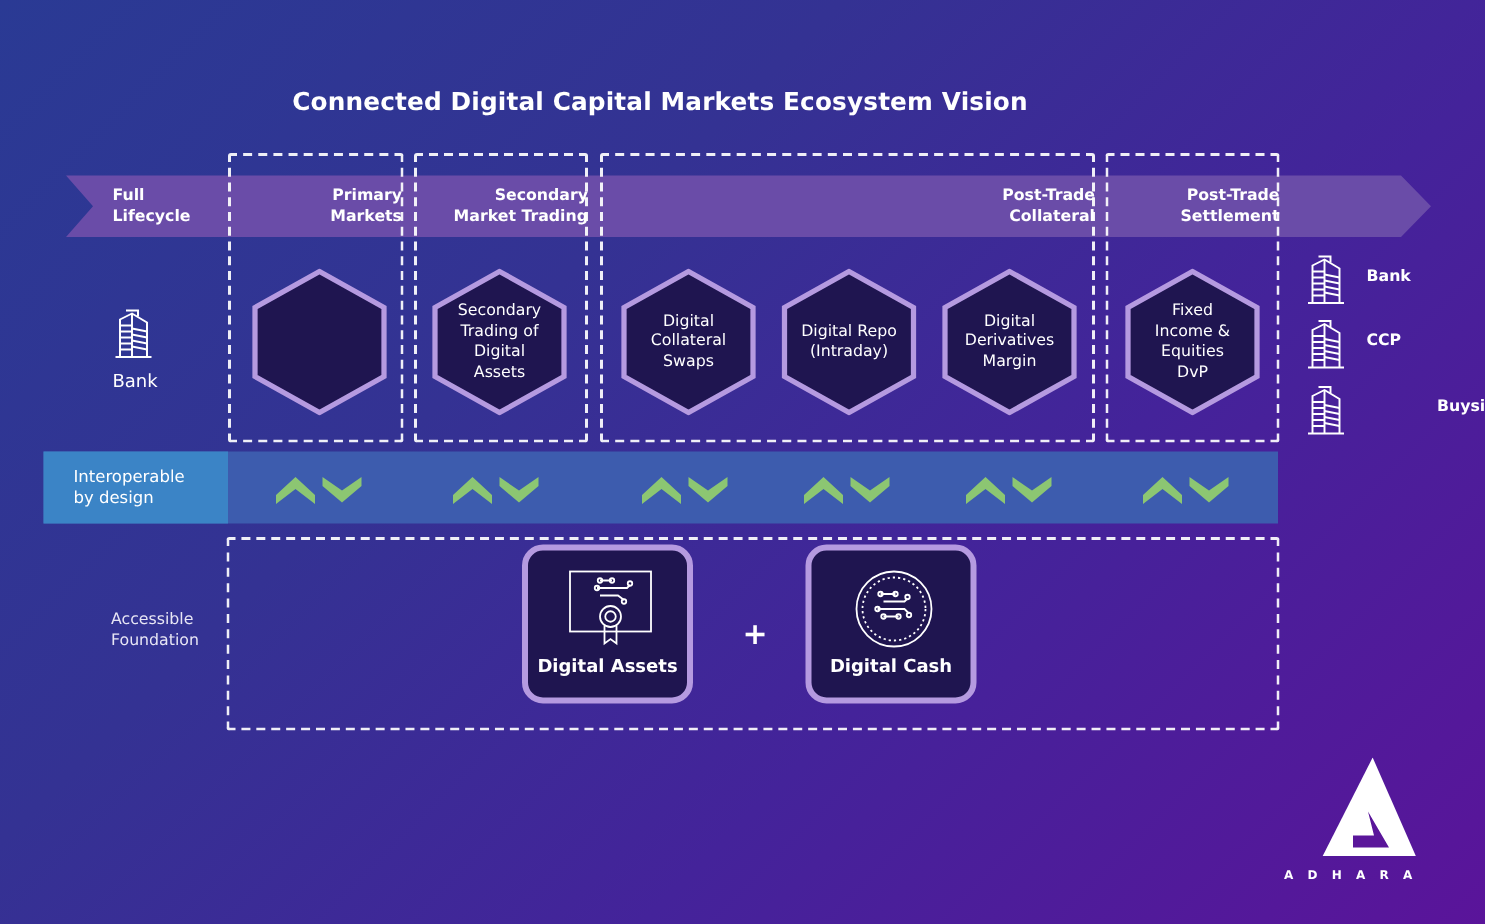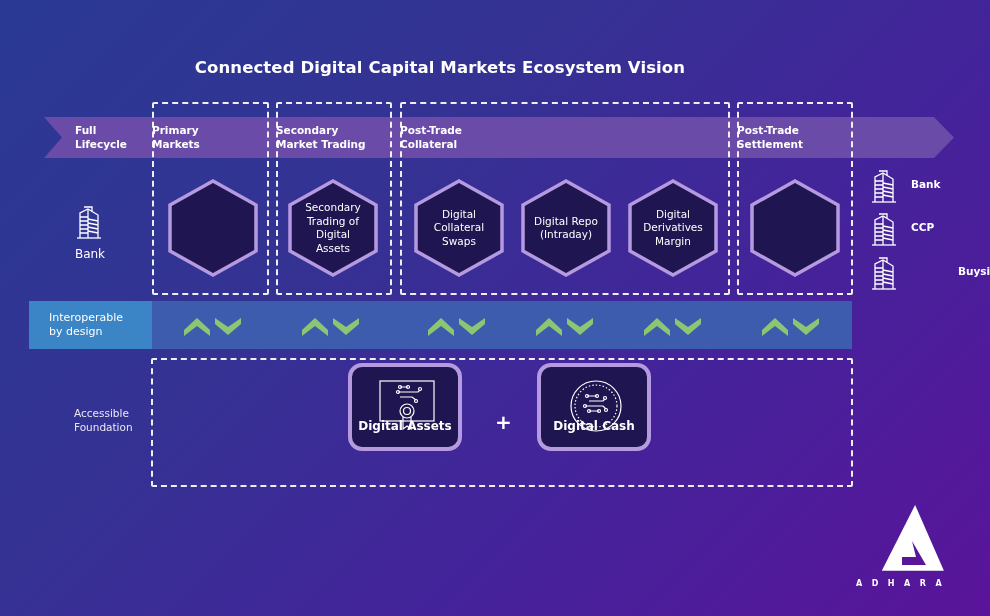--- a/index.html
+++ b/index.html
@@ -5,31 +5,31 @@
   html, body { margin:0; padding:0; }
   body {
     width:990px; height:616px; overflow:hidden; position:relative;
     background: linear-gradient(135deg, #2a3a94 0%, #343293 35%, #44239a 65%, #5a149a 100%);
     font-family: "DejaVu Sans", sans-serif; color:#fff;
   }
   .abs { position:absolute; }
   .title { left:0; width:880px; top:58px; text-align:center; font-weight:bold; font-size:16.5px; letter-spacing:0.1px; }
   .banner { left:0; top:0; }
   .banner svg { display:block; }
-  .blabel { font-weight:bold; font-size:10.5px; line-height:14px; text-align:left; color:#fff; }
+  .blabel { font-weight:bold; font-size:10.5px; line-height:14px; text-align:right; color:#fff; }
   .dash { border:2px dashed rgba(255,255,255,0.92); box-sizing:border-box; border-radius:2px; }
   .hex { width:92px; height:98px; }
   .hex svg { position:absolute; left:0; top:0; }
   .hextext { position:absolute; left:6px; right:6px; top:0; bottom:0; display:flex; align-items:center; justify-content:center; text-align:center; font-size:10.5px; line-height:13.5px; color:#fff; }
   .bld { width:30px; height:36px; }
   .side-label { font-size:10.5px; font-weight:bold; }
   .interop { left:29px; top:301px; width:823px; height:48px; background:#3d5cae; }
   .interop-label { left:29px; top:301px; width:123px; height:48px; background:#3b84c6; font-size:11px; line-height:14px; display:flex; flex-direction:column; justify-content:center; padding-left:20px; box-sizing:border-box; }
   .chev { width:60px; height:24px; }
-  .card { width:114px; height:88px; border:4px solid #b59ae0; border-radius:14px; background:#1f1550; box-sizing:border-box; }
+  .card { width:114px; height:106px; border:4px solid #b59ae0; border-radius:14px; background:#1f1550; box-sizing:border-box; }
   .card-label { position:absolute; left:0; right:0; bottom:14px; text-align:center; font-weight:bold; font-size:12px; }
   .found { font-size:10.5px; line-height:14px; color:#e8e6f5; }
   .plus { font-size:20px; font-weight:bold; }
   .logo-text { font-size:8px; letter-spacing:9.5px; font-weight:bold; }
 </style>
 </head>
 <body>
 
 <div class="abs title">Connected Digital Capital Markets Ecosystem Vision</div>
 
@@ -125,20 +125,28 @@
         <div>Digital</div>
         <div>Derivatives</div>
         <div>Margin</div>
       </div>
     </div>
 </div>
 <div class="abs hex" style="left:749px;top:179px;">
   <svg width="92" height="98">
       <polygon points="46,2 89,26 89,72 46,96 3,72 3,26" fill="#1f1550" stroke="#b59ae0" stroke-width="3.5"></polygon>
     </svg>
+  <div class="hextext">
+      <div>
+        <div>Fixed</div>
+        <div>Income &amp;</div>
+        <div>Equities</div>
+        <div>DvP</div>
+      </div>
+    </div>
 </div>
 
 <div class="abs" style="left:869px;top:167px;">
   <div class="bld">
     <svg width="30" height="36" viewBox="0 0 30 36" fill="none" stroke="#fff" stroke-width="1.3">
         <path d="M6 35 V10 L14 6 L24 12 V35"></path>
         <path d="M14 6 V35"></path>
         <path d="M10 4 H18 V8"></path>
         <path d="M3 35 H27"></path>
         <path d="M6 14 H14 M6 18 H14 M6 22 H14 M6 26 H14 M6 30 H14 M14 16 L24 18 M14 20 L24 22 M14 24 L24 26 M14 28 L24 30"></path>

